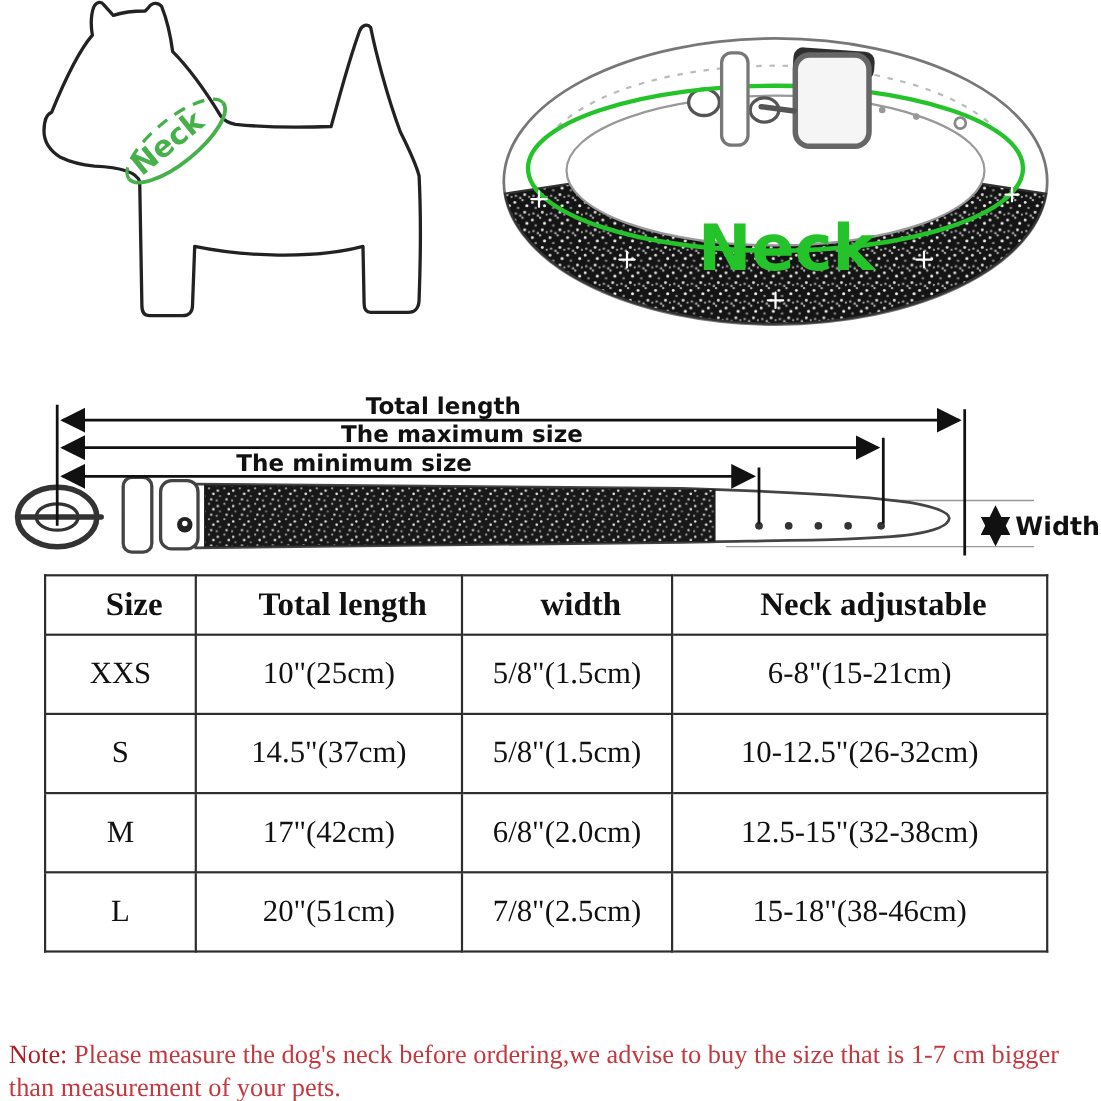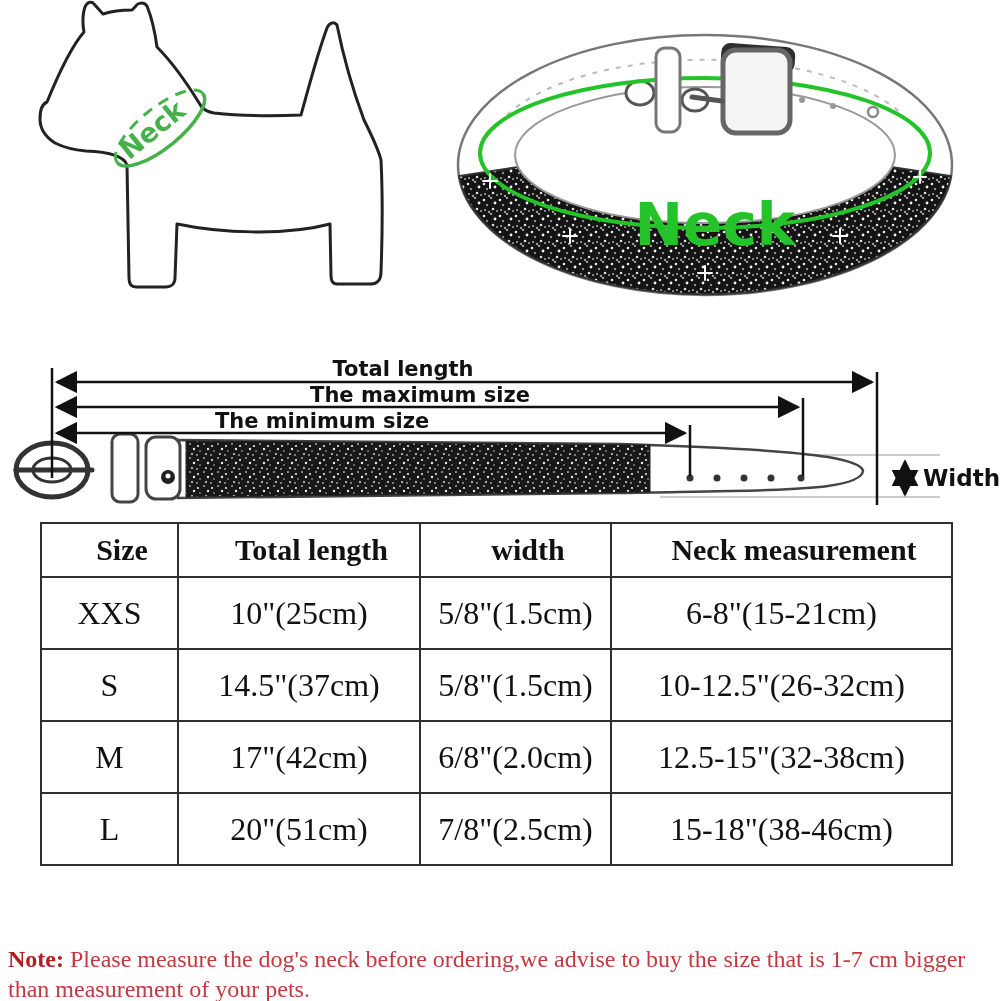--- a/index.html
+++ b/index.html
@@ -7,26 +7,26 @@
           font-family:"Liberation Serif",serif;}
   svg{display:block;}
   .abs{position:absolute;}
 
   
   table.size-table{position:absolute;left:40px;top:522px;width:911px;border-collapse:collapse;
       table-layout:fixed;background:#fff;}
   table.size-table th, table.size-table td{
       border:2px solid #2e2e2e;text-align:center;vertical-align:middle;padding:0;color:#111;}
   table.size-table th{font-size:30px;font-weight:bold;height:52px;font-family:"Liberation Serif",serif;padding-left:25px;}
-  table.size-table td{font-size:32px;height:70px;font-family:"Liberation Serif",serif;margin-left:38px;}
+  table.size-table td{font-size:28px;height:70px;font-family:"Liberation Serif",serif;margin-left:38px;}
 
   
   .note{position:absolute;left:8px;top:944px;width:988px;font-size:24px;line-height:30px;
         color:#c4393f;font-family:"Liberation Serif",serif;}
-  .note .note-label{color:#b01e24;font-weight:bold;}
+  .note .note-label{color:#b01e24;font-weight:normal;}
 
   .diagram-label{font-family:"DejaVu Sans",sans-serif;font-weight:bold;fill:#111;}
 </style>
 </head>
 <body>
 
 <div id="canvas">
 
   <svg class="abs" style="left:20px;top:0px;" width="400" height="300" viewBox="0 0 400 300">
     <path d="M64,32 C62,22 63,10 66,5 C68,2 72,1 74,4 L83,14
@@ -164,21 +164,21 @@
       <col style="width:137px">
         <col style="width:242px">
         <col style="width:191px">
         <col style="width:341px">
     </colgroup>
     <thead>
       <tr>
         <th>Size</th>
         <th>Total length</th>
         <th>width</th>
-        <th>Neck measurement</th>
+        <th>Neck adjustable</th>
       </tr>
     </thead>
     <tbody>
       <tr>
         <td>XXS</td>
         <td>10"(25cm)</td>
         <td>5/8"(1.5cm)</td>
         <td>6-8"(15-21cm)</td>
       </tr>
       <tr>

